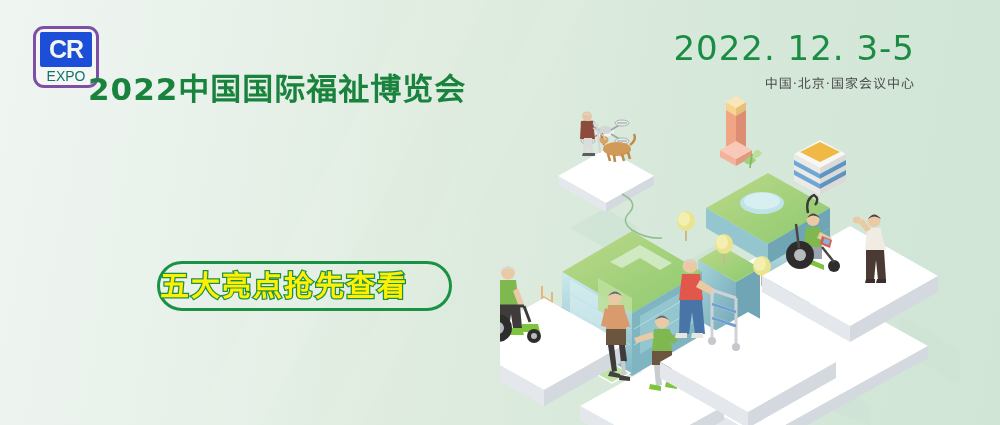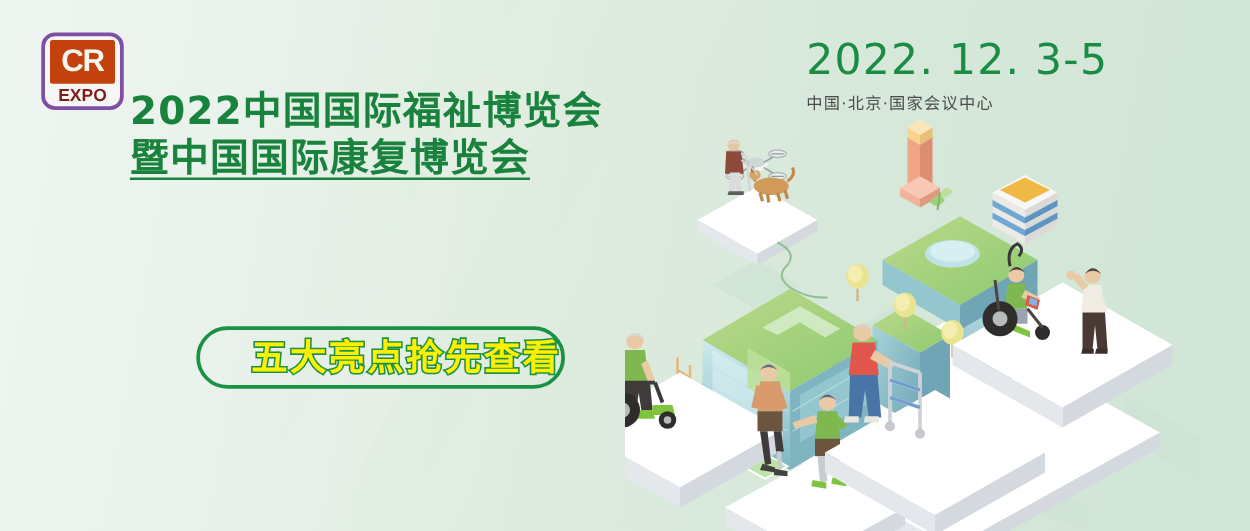--- a/index.html
+++ b/index.html
@@ -13,59 +13,59 @@
     background:linear-gradient(100deg,#eff5f1 0%,#eaf2ec 18%,#dfecdf 42%,#d6e8da 68%,#d0e5d6 100%);
   }
   
   .band{position:absolute;background:rgba(255,255,255,0.22);transform:skewX(-28deg);pointer-events:none;}
 
   
   #logo{position:absolute;left:33px;top:26px;width:66px;height:62px;
         border:3px solid #7d4fa5;border-radius:11px;background:#f6f7f4;
         box-sizing:border-box;display:flex;flex-direction:column;align-items:center;
         justify-content:flex-start;padding-top:3px;}
-  #logo-mark{width:52px;height:47px;background:#c2410c;border-radius:2px;
+  #logo-mark{width:52px;height:47px;background:#1d4ed8;border-radius:2px;
         display:flex;align-items:center;justify-content:center;}
   #logo-mark span{color:#f2f6ee;font-weight:700;font-size:25px;line-height:25px;
         letter-spacing:-1px;font-family:"Liberation Sans",sans-serif;}
-  #logo-sub{color:#7f1d1d;font-weight:700;font-size:14px;line-height:17px;letter-spacing:0px;
+  #logo-sub{color:#0f766e;font-weight:400;font-size:14px;line-height:17px;letter-spacing:0px;
         font-family:"Liberation Sans",sans-serif;margin-top:1px;}
 
   
-  #headline{position:absolute;left:104px;top:70px;width:430px;}
+  #headline{position:absolute;left:88px;top:70px;width:430px;}
   .title-line{
     color:#19833d;font-weight:700;font-size:31px;line-height:38px;letter-spacing:1px;
     font-family:"DejaVu Sans","Liberation Sans",sans-serif;white-space:nowrap;
   }
   .title-line.second{position:relative;display:inline-block;}
   .title-line.second::after{
     content:"";position:absolute;left:0;right:0;bottom:2px;height:2px;background:#19833d;
   }
   #slogan{
     position:absolute;left:146px;top:182px;
     color:#159144;font-weight:700;font-size:60px;line-height:66px;
     font-style:italic;letter-spacing:6px;white-space:nowrap;
     font-family:"DejaVu Sans","Liberation Sans",sans-serif;
   }
   
   #pill{
     position:absolute;left:157px;top:261px;width:295px;height:50px;
     border:3px solid #1a9245;border-radius:26px;box-sizing:border-box;
-    display:flex;align-items:center;justify-content:flex-end;background:transparent;
+    display:flex;align-items:center;justify-content:flex-start;background:transparent;
   }
   #pill-text{
     font-size:29px;font-weight:700;line-height:32px;letter-spacing:2px;white-space:nowrap;
     color:#ffef00;
     -webkit-text-stroke:2.5px #1a9245;
     paint-order:stroke fill;
     font-family:"DejaVu Sans","Liberation Sans",sans-serif;
   }
 
   
-  #date-block{position:absolute;left:645px;top:28px;width:270px;text-align:left;}
+  #date-block{position:absolute;left:645px;top:28px;width:270px;text-align:right;}
   #date-main{color:#1a8c43;font-size:34px;line-height:40px;letter-spacing:1px;
              font-family:"DejaVu Sans","Liberation Sans",sans-serif;font-weight:400;white-space:nowrap;}
   #date-venue{color:#4c4c4c;font-size:13px;line-height:24px;letter-spacing:1px;margin-top:4px;
              font-family:"DejaVu Sans","Liberation Sans",sans-serif;white-space:nowrap;}
 
   
   #illo{position:absolute;left:500px;top:90px;width:500px;height:335px;}
   #illo svg{display:block;width:100%;height:100%;}
 </style>
 </head>
@@ -78,21 +78,20 @@
 
   <div id="logo">
     <div id="logo-mark">
       <span>CR</span>
     </div>
     <div id="logo-sub">EXPO</div>
   </div>
 
   <div id="headline">
     <div class="title-line">2022中国国际福祉博览会</div>
-    <div class="title-line second">暨中国国际康复博览会</div>
   </div>
 
 
   <div id="pill">
     <span id="pill-text">五大亮点抢先查看</span>
   </div>
 
   <div id="date-block">
     <div id="date-main">2022. 12. 3-5</div>
     <div id="date-venue">中国·北京·国家会议中心</div>

